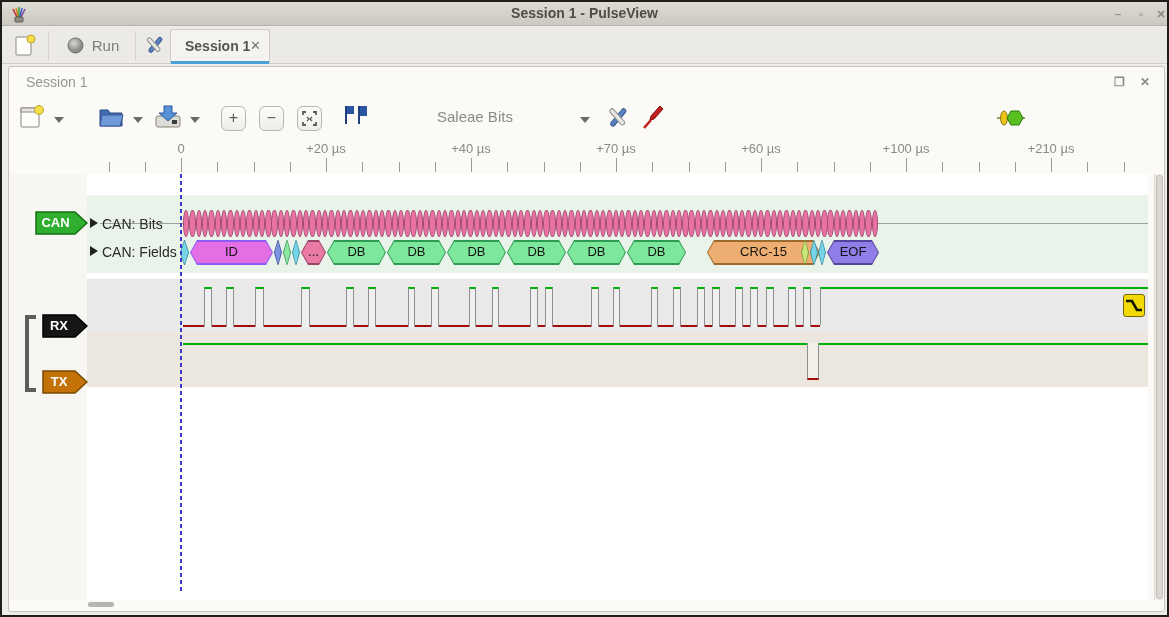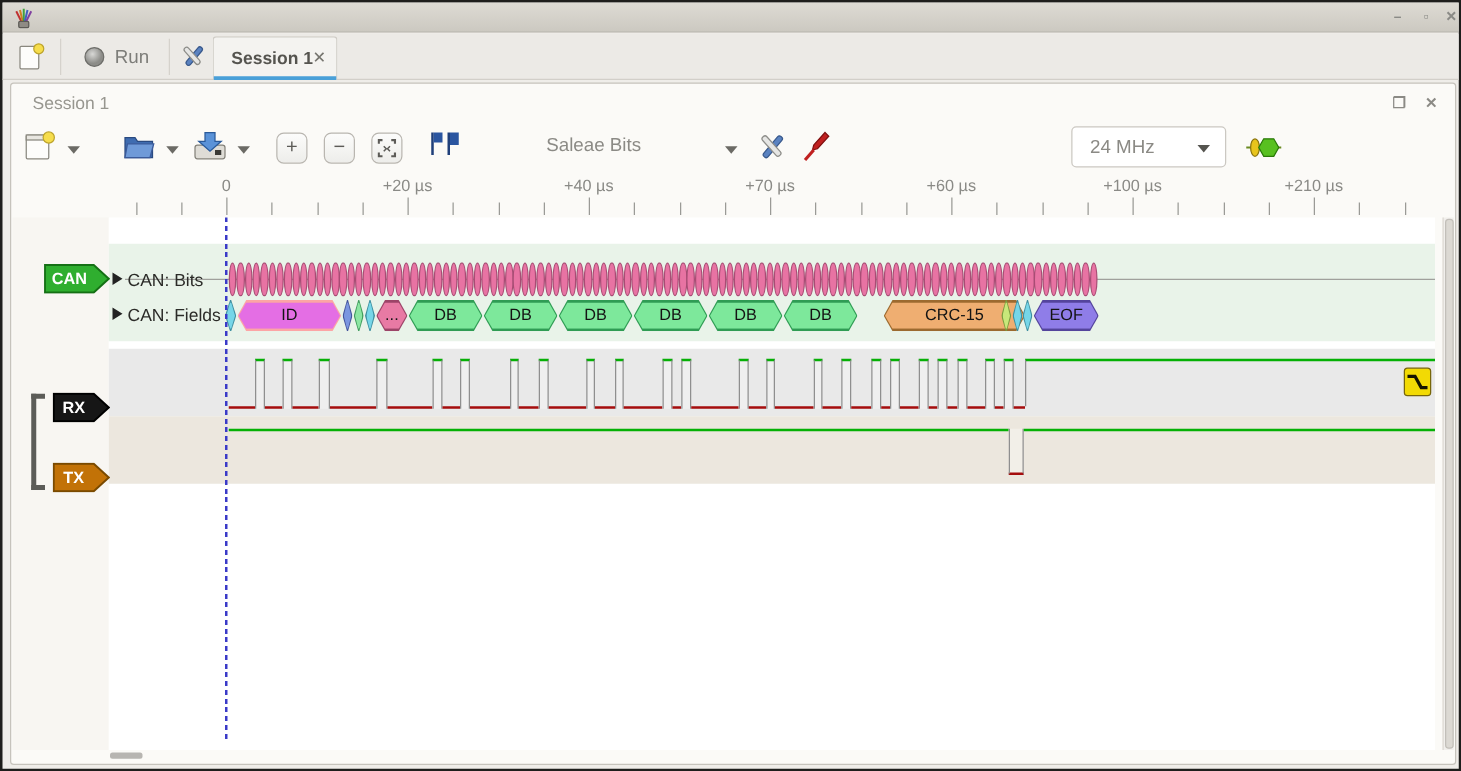--- a/index.html
+++ b/index.html
@@ -100,20 +100,21 @@
 
   <div id="titlebar">
     <svg class="abs" style="left:8px;top:3px" width="18" height="18" viewBox="0 0 18 18">
       <path d="M9 16 L3 4" stroke="#c03030" stroke-width="1.6"></path>
       <path d="M9 16 L6 3" stroke="#d08020" stroke-width="1.6"></path>
       <path d="M9 16 L9 2" stroke="#40a040" stroke-width="1.6"></path>
       <path d="M9 16 L12 3" stroke="#4060c0" stroke-width="1.6"></path>
       <path d="M9 16 L15 4" stroke="#8040a0" stroke-width="1.6"></path>
       <rect x="5" y="12" width="8" height="5" rx="1" fill="#8f8b84" stroke="#5c5a55"></rect>
     </svg>
+    <div id="title">Session 1 - PulseView</div>
     <div class="winctl" style="left:1107px">–</div>
     <div class="winctl" style="left:1130px">▫</div>
     <div class="winctl" style="left:1150px">✕</div>
   </div>
 
   <div id="maintoolbar">
     <div class="abs iconbtn" style="left:8px;top:4px;width:30px;height:30px">
       <svg width="22" height="24" viewBox="0 0 22 24">
         <rect x="2" y="3" width="15" height="18" rx="1" fill="#fdfdfb" stroke="#8a887f"></rect>
         <circle cx="17" cy="5" r="4" fill="#f6dd4c" stroke="#bda42c"></circle>
@@ -196,24 +197,20 @@
     <svg width="26" height="26" viewBox="0 0 26 26">
       <rect x="12" y="2" width="4.5" height="21" rx="2" transform="rotate(40 13 13)" fill="#5a82c0" stroke="#39598c"></rect>
       <rect x="11" y="3" width="4.5" height="20" rx="2" transform="rotate(-42 13 13)" fill="#e6e6e4" stroke="#8d8d89"></rect>
     </svg>
   </div>
   <div class="sbtn iconbtn" style="left:638px">
     <svg width="26" height="26" viewBox="0 0 26 26">
       <path d="M22 2 l3 3 -9 10 -4 1 1 -4 z" fill="#c02020" stroke="#801010" transform="translate(-2,0)"></path>
       <path d="M11 16 l-7 8" stroke="#c02020" stroke-width="2.5"></path>
     </svg>
-  </div>
-  <div class="combo" style="left:855px;width:124px">
-    <span class="combo-text">24 MHz</span>
-    <span class="combo-arrow"></span>
   </div>
   <div class="sbtn iconbtn" style="left:994px;top:106px">
     <svg width="30" height="20" viewBox="0 0 30 20">
       <path d="M1 10 h28" stroke="#6a8a20" stroke-width="1.5"></path>
       <ellipse cx="8" cy="10" rx="3.5" ry="7" fill="#e8c41c" stroke="#8a7410"></ellipse>
       <path d="M15 3 h8 l4 7 -4 7 h-8 l-4 -7 z" fill="#58c020" stroke="#2a7a08"></path>
     </svg>
   </div>
 
   <div id="label-panel"></div>
@@ -371,21 +368,21 @@
       <div class="bit" style="left: 850.727px; background: rgb(232, 115, 163); border-color: rgb(168, 76, 116);"></div>
       <div class="bit" style="left: 857.045px; background: rgb(232, 115, 163); border-color: rgb(168, 76, 116);"></div>
       <div class="bit" style="left: 863.364px; background: rgb(232, 115, 163); border-color: rgb(168, 76, 116);"></div>
       <div class="bit" style="left: 869.682px; background: rgb(232, 115, 163); border-color: rgb(168, 76, 116);"></div>
     </div>
   <div id="fields">
       <div class="field" style="left: 178px; width: 9px; background: rgb(63, 143, 160); clip-path: polygon(0% 50%, 4.05px 0px, calc(100% - 4.05px) 0px, 100% 50%, calc(100% - 4.05px) calc(100% + 0px), 4.05px calc(100% + 0px));">
         <div class="field-inner" style="inset: 1px; background: rgb(118, 214, 232); clip-path: polygon(0% 50%, 3.05px 1px, calc(100% - 3.05px) 1px, 100% 50%, calc(100% - 3.05px) calc(100% - 1px), 3.05px calc(100% - 1px));"></div>
         <div class="field-text"></div>
       </div>
-      <div class="field" style="left: 188px; width: 83px; background: #fca5a5; clip-path: polygon(0% 50%, 7px 0px, calc(100% - 7px) 0px, 100% 50%, calc(100% - 7px) calc(100% + 0px), 7px calc(100% + 0px));">
+      <div class="field" style="left: 188px; width: 83px; background: #8b5cf6; clip-path: polygon(0% 50%, 7px 0px, calc(100% - 7px) 0px, 100% 50%, calc(100% - 7px) calc(100% + 0px), 7px calc(100% + 0px));">
         <div class="field-inner" style="inset: 1px; background: rgb(228, 110, 228); clip-path: polygon(0% 50%, 6px 1px, calc(100% - 6px) 1px, 100% 50%, calc(100% - 6px) calc(100% - 1px), 6px calc(100% - 1px));"></div>
         <div class="field-text">ID</div>
       </div>
       <div class="field" style="left: 272px; width: 8px; background: rgb(68, 84, 156); clip-path: polygon(0% 50%, 3.6px 0px, calc(100% - 3.6px) 0px, 100% 50%, calc(100% - 3.6px) calc(100% + 0px), 3.6px calc(100% + 0px));">
         <div class="field-inner" style="inset: 1px; background: rgb(123, 150, 224); clip-path: polygon(0% 50%, 2.6px 1px, calc(100% - 2.6px) 1px, 100% 50%, calc(100% - 2.6px) calc(100% - 1px), 2.6px calc(100% - 1px));"></div>
         <div class="field-text"></div>
       </div>
       <div class="field" style="left: 281px; width: 8px; background: rgb(63, 156, 92); clip-path: polygon(0% 50%, 3.6px 0px, calc(100% - 3.6px) 0px, 100% 50%, calc(100% - 3.6px) calc(100% + 0px), 3.6px calc(100% + 0px));">
         <div class="field-inner" style="inset: 1px; background: rgb(140, 230, 162); clip-path: polygon(0% 50%, 2.6px 1px, calc(100% - 2.6px) 1px, 100% 50%, calc(100% - 2.6px) calc(100% - 1px), 2.6px calc(100% - 1px));"></div>
         <div class="field-text"></div>

